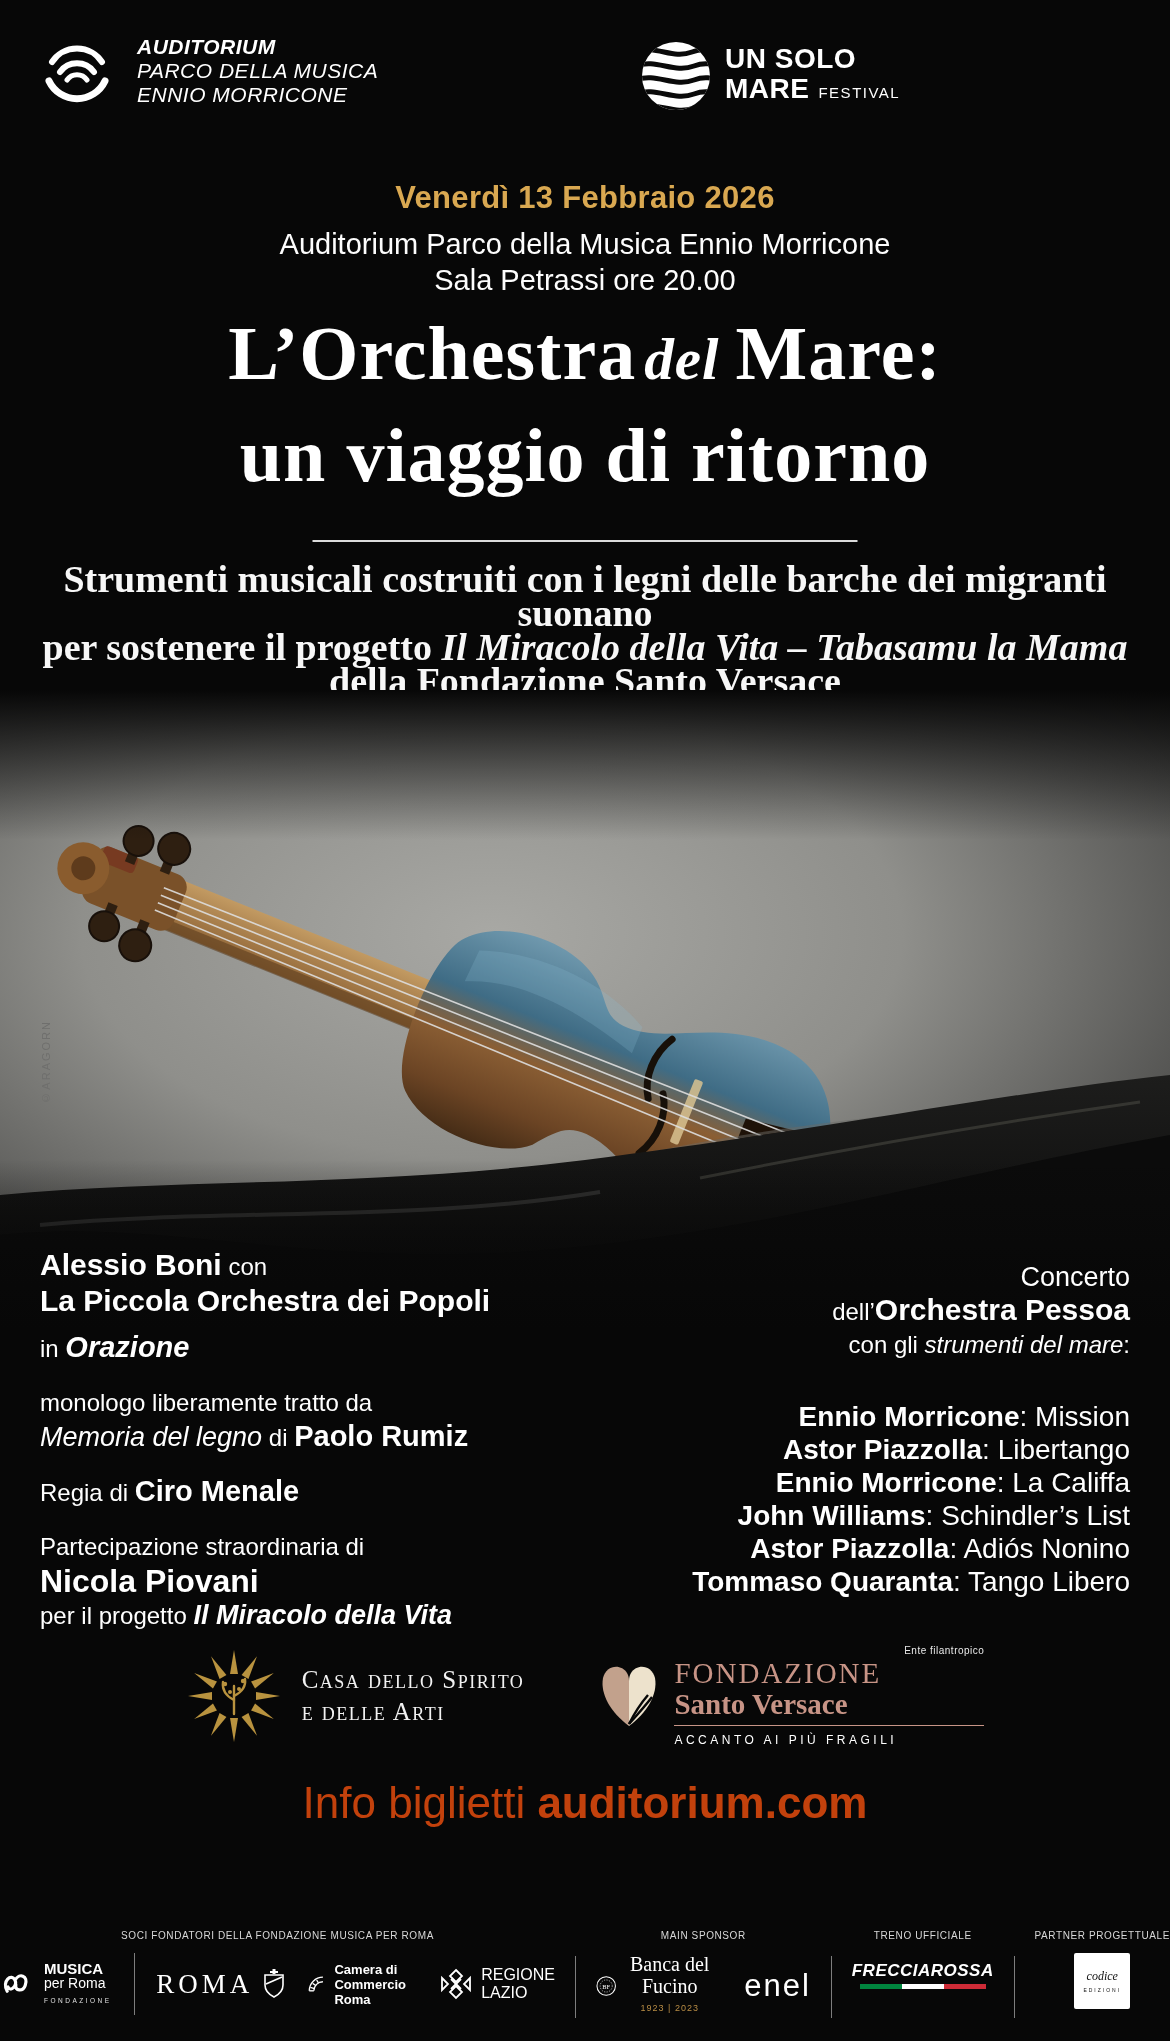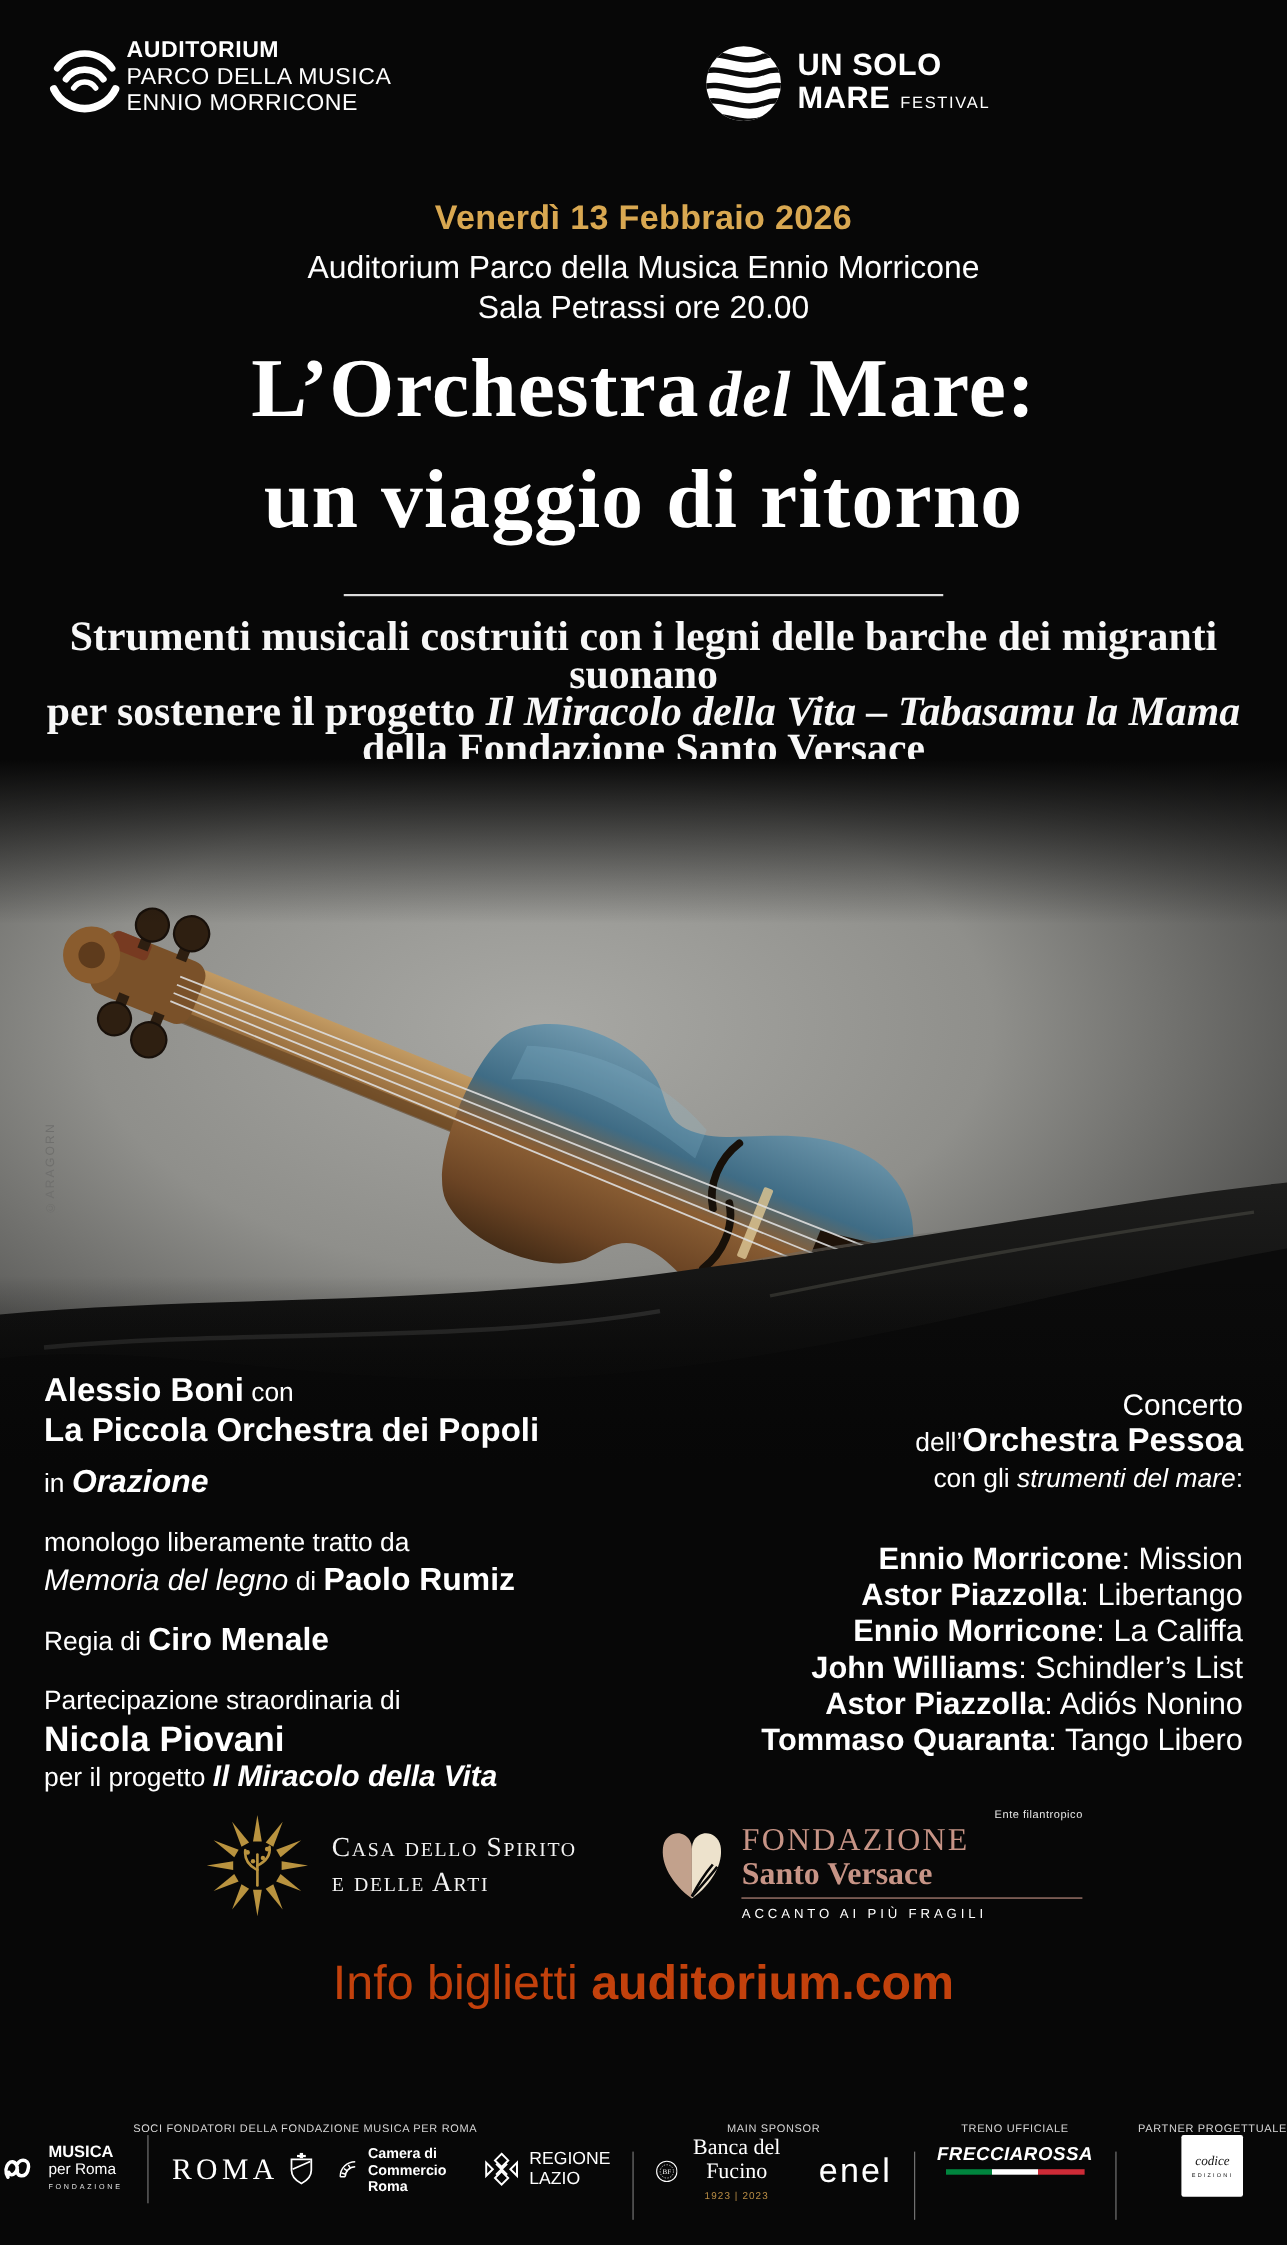--- a/index.html
+++ b/index.html
@@ -5,21 +5,21 @@
   html,body{margin:0;padding:0;background:#000;}
   #poster{
     position:relative; width:1170px; height:2041px; overflow:hidden;
     background:#070707; color:#fff;
     font-family:"Liberation Sans", sans-serif;
   }
   .abs{position:absolute;}
   .b{font-weight:700;} .i{font-style:italic;}
 
   
-  .aud-logo{left:40px; top:34px; display:flex; gap:1px;}
+  .aud-logo{left:40px; top:34px; display:flex; align-items:center; gap:23px;font-style:italic;}
   .aud-text{font-size:21px; line-height:24px; letter-spacing:.5px;}
   .aud-text .l1{font-weight:700;}
   .usm-logo{left:640px; top:40px; display:flex; align-items:center; gap:13px;}
   .usm-text{font-size:28px; line-height:30px; font-weight:700; letter-spacing:.5px;}
   .usm-text .fest{font-weight:400; font-size:15px; letter-spacing:1.5px; margin-left:9px;}
 
   
   .meta{top:180px; left:0; width:100%; text-align:center;}
   .meta .date{font-size:31px; font-weight:700; color:#D9A851; margin-bottom:10px; letter-spacing:.3px;}
   .meta .venue{font-size:29px; line-height:36px; color:#fdfdfd;}
@@ -68,21 +68,21 @@
   .fsv-line{height:1px; background:#C79486; margin:5px 0 7px 0;}
   .fsv-tag{font-family:"Liberation Sans", sans-serif; color:#fff; font-size:12px; letter-spacing:3.5px;}
 
   
   .tickets{top:1778px; left:0; width:100%; text-align:center; font-size:44px; color:#c2410c;}
 
   
   .footer{top:1930px; left:0; width:1170px; display:flex; justify-content:center;
     align-items:flex-start; gap:20px;}
   .fgroup{display:flex; flex-direction:column; align-items:center;}
-  .fcaption{font-size:10px; letter-spacing:.6px; color:#d8d8d8; white-space:nowrap;}
+  .fcaption{font-size:10px; letter-spacing:.6px; color:#d8d8d8; margin-bottom:12px; white-space:nowrap;}
   .frow{display:flex; align-items:center; gap:22px;}
   .vdiv{width:1px; height:62px; background:#7d7d7d;}
   .vdiv.solo{margin-top:26px;}
   .mpr{display:flex; align-items:center; gap:8px;}
   .mpr-t{font-size:14px; line-height:15px;}
   .mpr-t .l1{font-weight:700; font-size:15px;}
   .mpr-t .l3{font-size:6.5px; letter-spacing:2.5px; color:#e0e0e0; margin-top:2px;}
   .roma{display:flex; align-items:center; gap:10px;
     font-family:"Liberation Serif", serif; font-size:27px; letter-spacing:4px;}
   .camera{display:flex; align-items:center; gap:9px; font-size:13px; line-height:15px; font-weight:700;}

